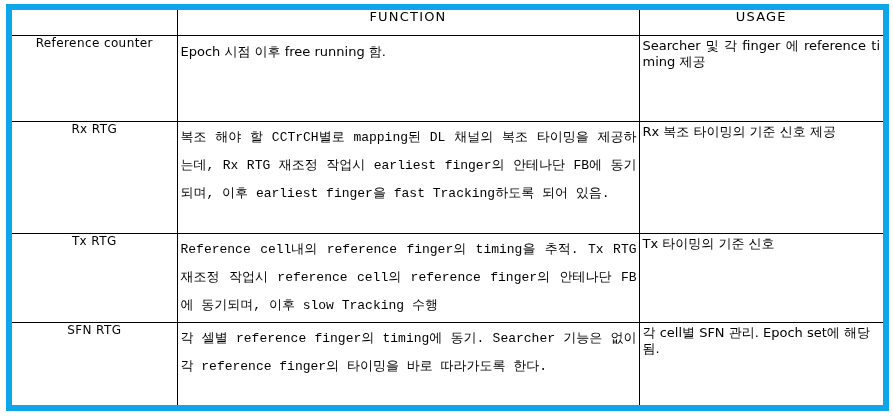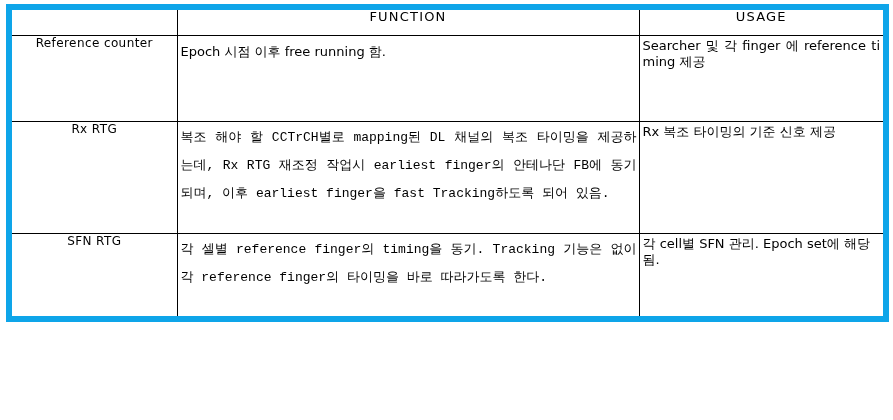--- a/index.html
+++ b/index.html
@@ -120,26 +120,37 @@
         <td class="cellname">
           <div class="name-inner">Rx RTG</div>
         </td>
         <td>
           <div class="body-text justify">복조 해야 할 CCTrCH별로 mapping된 DL 채널의 복조 타이밍을 제공하는데, Rx RTG 재조정 작업시 earliest finger의 안테나단 FB에 동기되며, 이후 earliest finger을 fast Tracking하도록 되어 있음.</div>
         </td>
         <td>
           <div class="usage-text">Rx 복조 타이밍의 기준 신호 제공</div>
         </td>
       </tr>
+      <tr class="row-h4">
+        <td class="cellname">
+          <div class="name-inner">Tx RTG</div>
+        </td>
+        <td>
+          <div class="body-text justify">Reference cell내의 reference finger의 timing을 추적. Tx RTG 재조정 작업시 reference cell의 reference finger의 안테나단 FB에 동기되며, 이후 slow Tracking 수행</div>
+        </td>
+        <td>
+          <div class="usage-text">Tx 타이밍의 기준 신호</div>
+        </td>
+      </tr>
       <tr class="row-h5">
         <td class="cellname">
           <div class="name-inner">SFN RTG</div>
         </td>
         <td>
-          <div class="body-text justify">각 셀별 reference finger의 timing을 동기. Tracking 기능은 없이 각 reference finger의 타이밍을 바로 따라가도록 한다.</div>
+          <div class="body-text justify">각 셀별 reference finger의 timing에 동기. Searcher 기능은 없이 각 reference finger의 타이밍을 바로 따라가도록 한다.</div>
         </td>
         <td>
           <div class="usage-text">각 cell별 SFN 관리. Epoch set에 해당됨.</div>
         </td>
       </tr>
     </tbody>
   </table>
 </div>
 
 </body></html>

